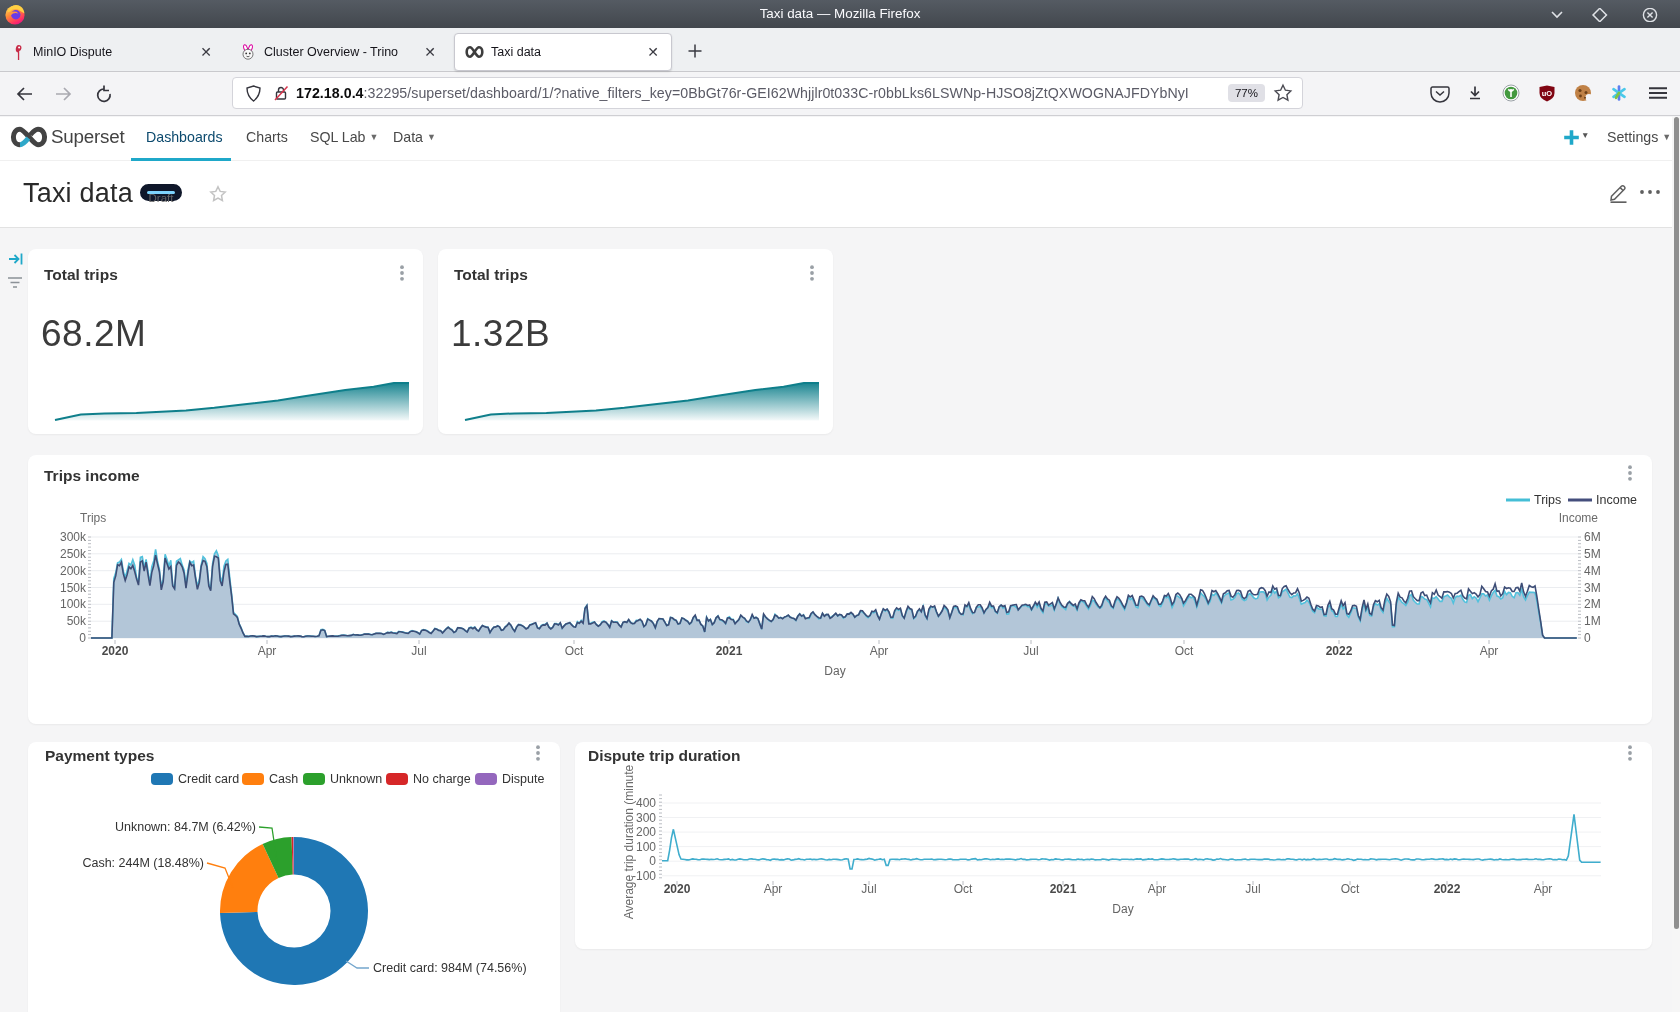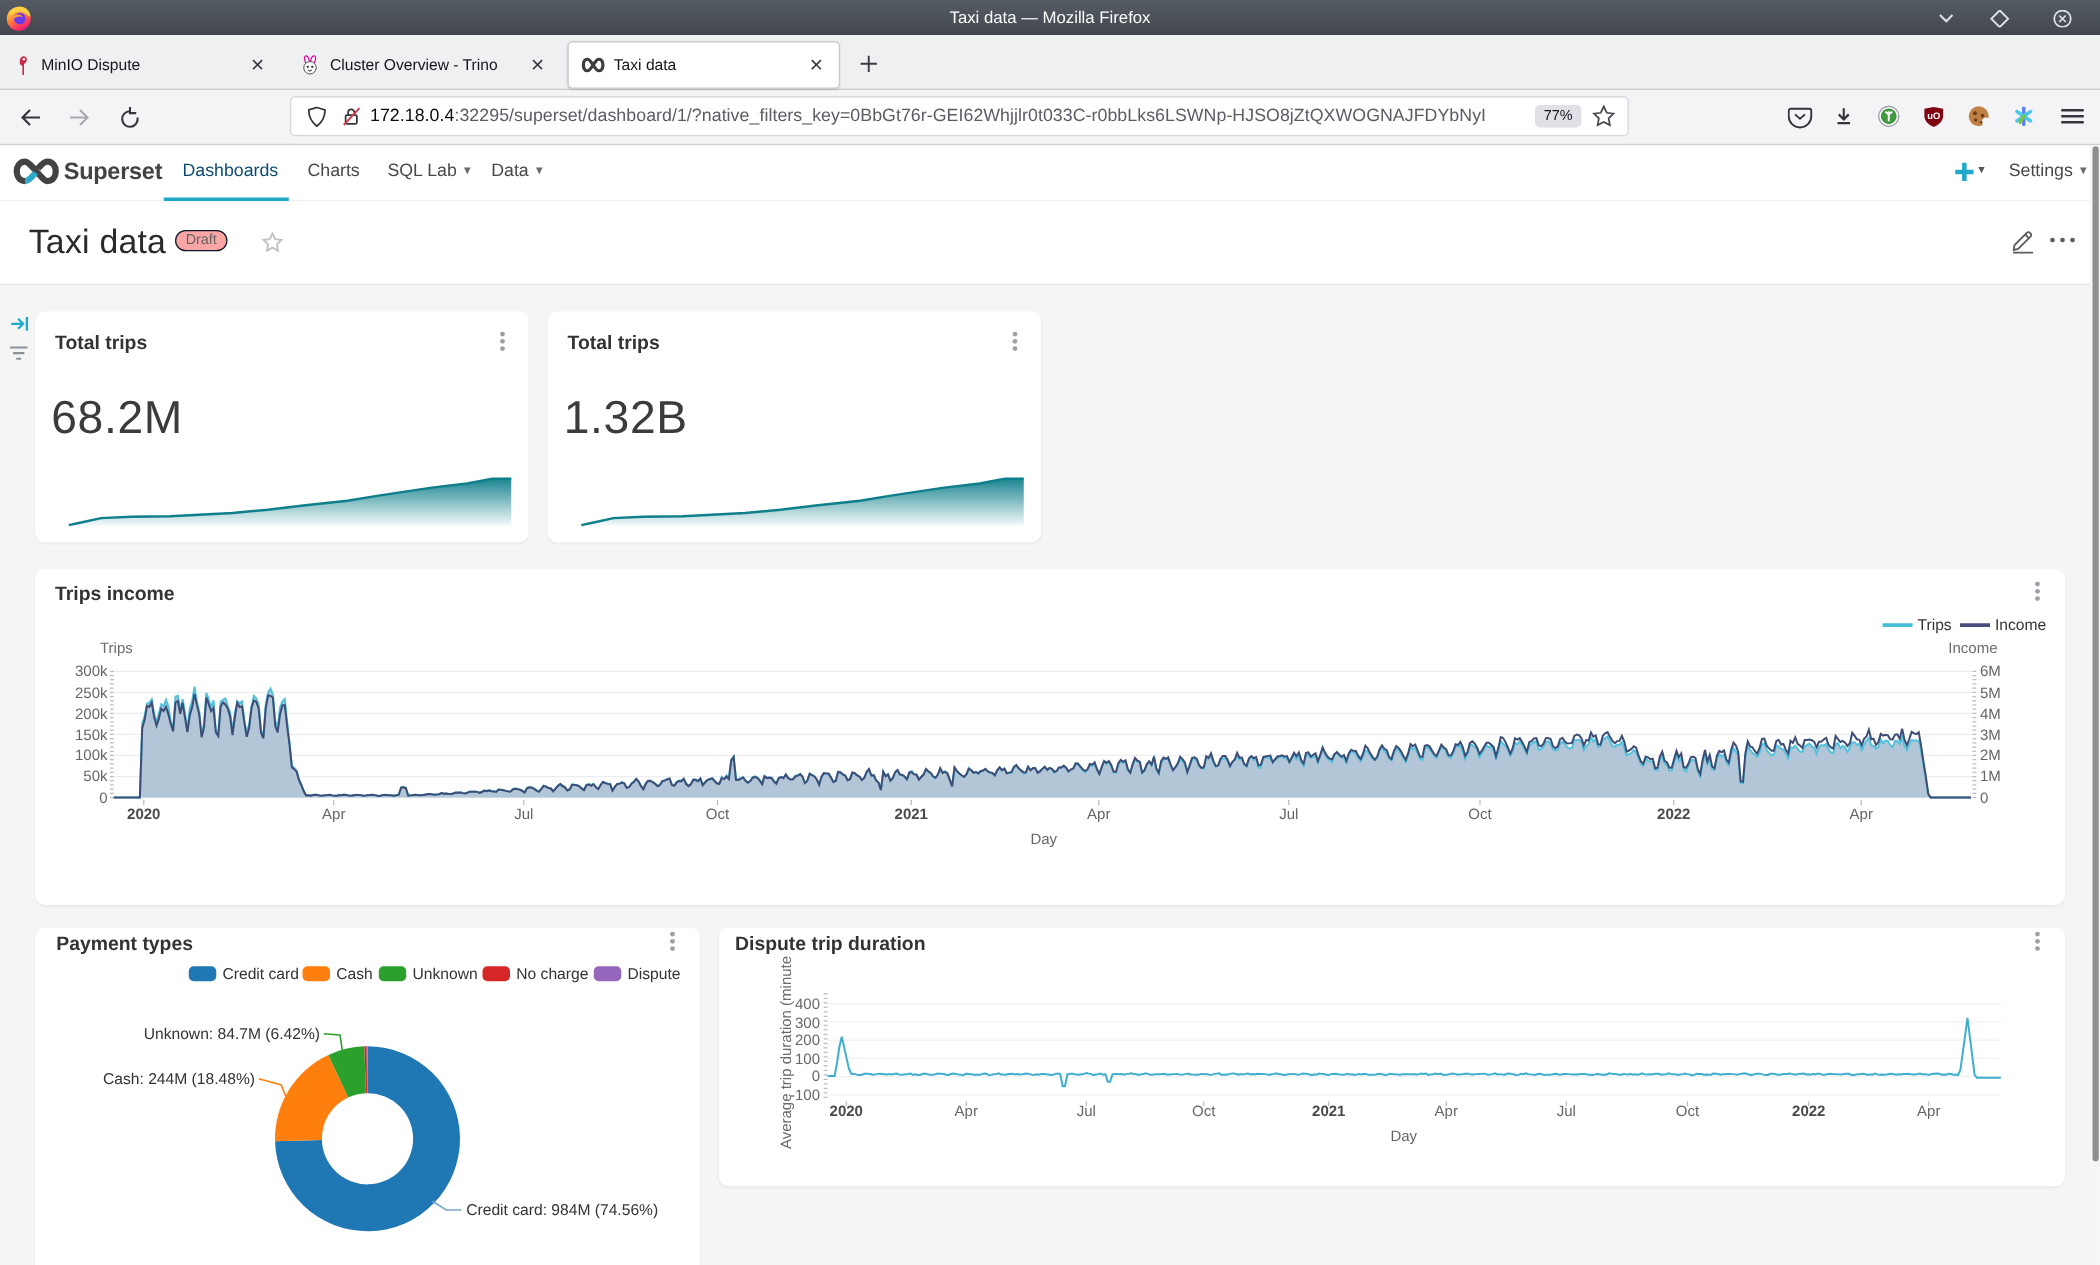--- a/index.html
+++ b/index.html
@@ -8,31 +8,31 @@
 
 #titlebar{left:0;top:0;width:1680px;height:28px;background:linear-gradient(#555b63,#42474d)}
 #titletext{width:100%;top:6px;text-align:center;color:#fbfbfe;font-size:13.4px}
 #tabrow{left:0;top:28px;width:1680px;height:44px;background:#eef0f2;border-bottom:1px solid #c9c9cd}
 .tab{top:33px;height:38px;font-size:12.5px;color:#15141a;display:flex;align-items:center}
 .tabx{color:#3a3a42;font-size:14px}
 #tab3{left:454px;width:218px;background:#fff;border:1px solid #c8c8cf;border-radius:4px;box-shadow:0 1px 2px rgba(0,0,0,.12)}
 #urlrow{left:0;top:73px;width:1680px;height:43px;background:#f4f4f6;border-bottom:1px solid #cfcfd3}
 #urlfield{left:232px;top:77px;width:1071px;height:32px;background:#fff;border:1px solid #d4d4da;border-radius:4px;display:flex;align-items:center}
 #urltext{font-size:14.2px;letter-spacing:0.05px;color:#5b5b66;white-space:nowrap;overflow:hidden}
-#urltext b{color:#0c0c0d;font-weight:normal}
+#urltext b{color:#0c0c0d;font-weight:bold}
 .zoompill{background:#e0e0e6;border-radius:4px;font-size:11.5px;color:#15141a;padding:3px 7px}
 
 #navbar{left:0;top:117px;width:1680px;height:44px;background:#fff;border-bottom:1px solid #f0f0f0}
 .navitem{top:129px;font-size:14.2px;color:#484848}
 #navdash{color:#0c4a6e}
 #navunder{left:131px;top:158px;width:100px;height:3px;background:#1fa8c9}
 
 #dhead{left:0;top:161px;width:1680px;height:67px;background:#fff;border-bottom:1px solid #e2e2e2}
 #dtitle{left:23px;top:178px;font-size:27px;color:#2a2a2a;font-weight:500;letter-spacing:.2px}
-#draft{left:140px;top:184px;width:42px;height:17px;border:1px solid #0f172a;border-radius:9px;background:#fca5a5;color:#646464;font-size:11.5px;text-align:center;line-height:15px}
+#draft{left:140px;top:184px;width:42px;height:17px;border:7px solid #0f172a;border-radius:9px;background:#7dd3fc;color:#646464;font-size:11.5px;text-align:center;line-height:15px}
 
 .card{background:#fff;border-radius:8px;box-shadow:0 1px 2px rgba(0,0,0,0.05)}
 .ctitle{font-size:15.5px;font-weight:bold;color:#333}
 #kpi1{left:28px;top:249px;width:395px;height:185px}
 #kpi2{left:438px;top:249px;width:395px;height:185px}
 #cinc{left:28px;top:455px;width:1624px;height:269px}
 #cpay{left:28px;top:742px;width:532px;height:270px;border-bottom-left-radius:0;border-bottom-right-radius:0}
 #cavg{left:575px;top:742px;width:1077px;height:207px}
 .bignum{font-size:37px;color:#3b3b3b;letter-spacing:.5px}
 svg{display:block}
@@ -146,21 +146,21 @@
     <path d="M186 13.8 L189 9" stroke="#7ec344"></path>
   </g>
   <path d="M219 4.2 h18 M219 9 h18 M219 13.8 h18" stroke="#35353d" stroke-width="2"></path>
 </svg>
 
 <div class="abs" id="navbar"></div>
 <svg class="abs" style="left:10px;top:126px" width="38" height="22" viewBox="0 0 38 22">
   <path d="M10 3.2 C14.5 3.2 23.5 18.8 28 18.8 C36.8 18.8 36.8 3.2 28 3.2 C25.4 3.2 22.8 5.8 20.4 8.8 M10 18.8 C1.2 18.8 1.2 3.2 10 3.2" fill="none" stroke="#434343" stroke-width="5"></path>
   <path d="M10 18.8 C13 18.8 15.8 15.4 18.4 12.2" fill="none" stroke="#2fa8c9" stroke-width="5"></path>
 </svg>
-<div class="abs" style="left:51px;top:126px;font-size:18.8px;font-weight:bold;color:#434343;letter-spacing:-0.2px">Superset</div>
+<div class="abs" style="left:51px;top:126px;font-size:18.8px;font-weight:normal;color:#434343;letter-spacing:-0.2px">Superset</div>
 <div class="abs navitem" id="navdash" style="left:146px">Dashboards</div>
 <div class="abs navitem" style="left:246px">Charts</div>
 <div class="abs navitem" style="left:310px">SQL Lab <span style="font-size:9px;color:#6a6a6a;position:relative;top:-2px">▼</span></div>
 <div class="abs navitem" style="left:393px">Data <span style="font-size:9px;color:#6a6a6a;position:relative;top:-2px">▼</span></div>
 <div class="abs" id="navunder"></div>
 <svg class="abs" style="left:1563px;top:129px" width="17" height="17" viewBox="0 0 17 17">
   <path d="M8.5 1.2 V15.8 M1.2 8.5 H15.8" stroke="#1fa8c9" stroke-width="3.6"></path>
 </svg>
 <div class="abs" style="left:1581px;top:130px;font-size:8.5px;color:#555">▼</div>
 <div class="abs navitem" style="left:1607px">Settings <span style="font-size:9px;color:#6a6a6a;position:relative;top:-2px">▼</span></div>

